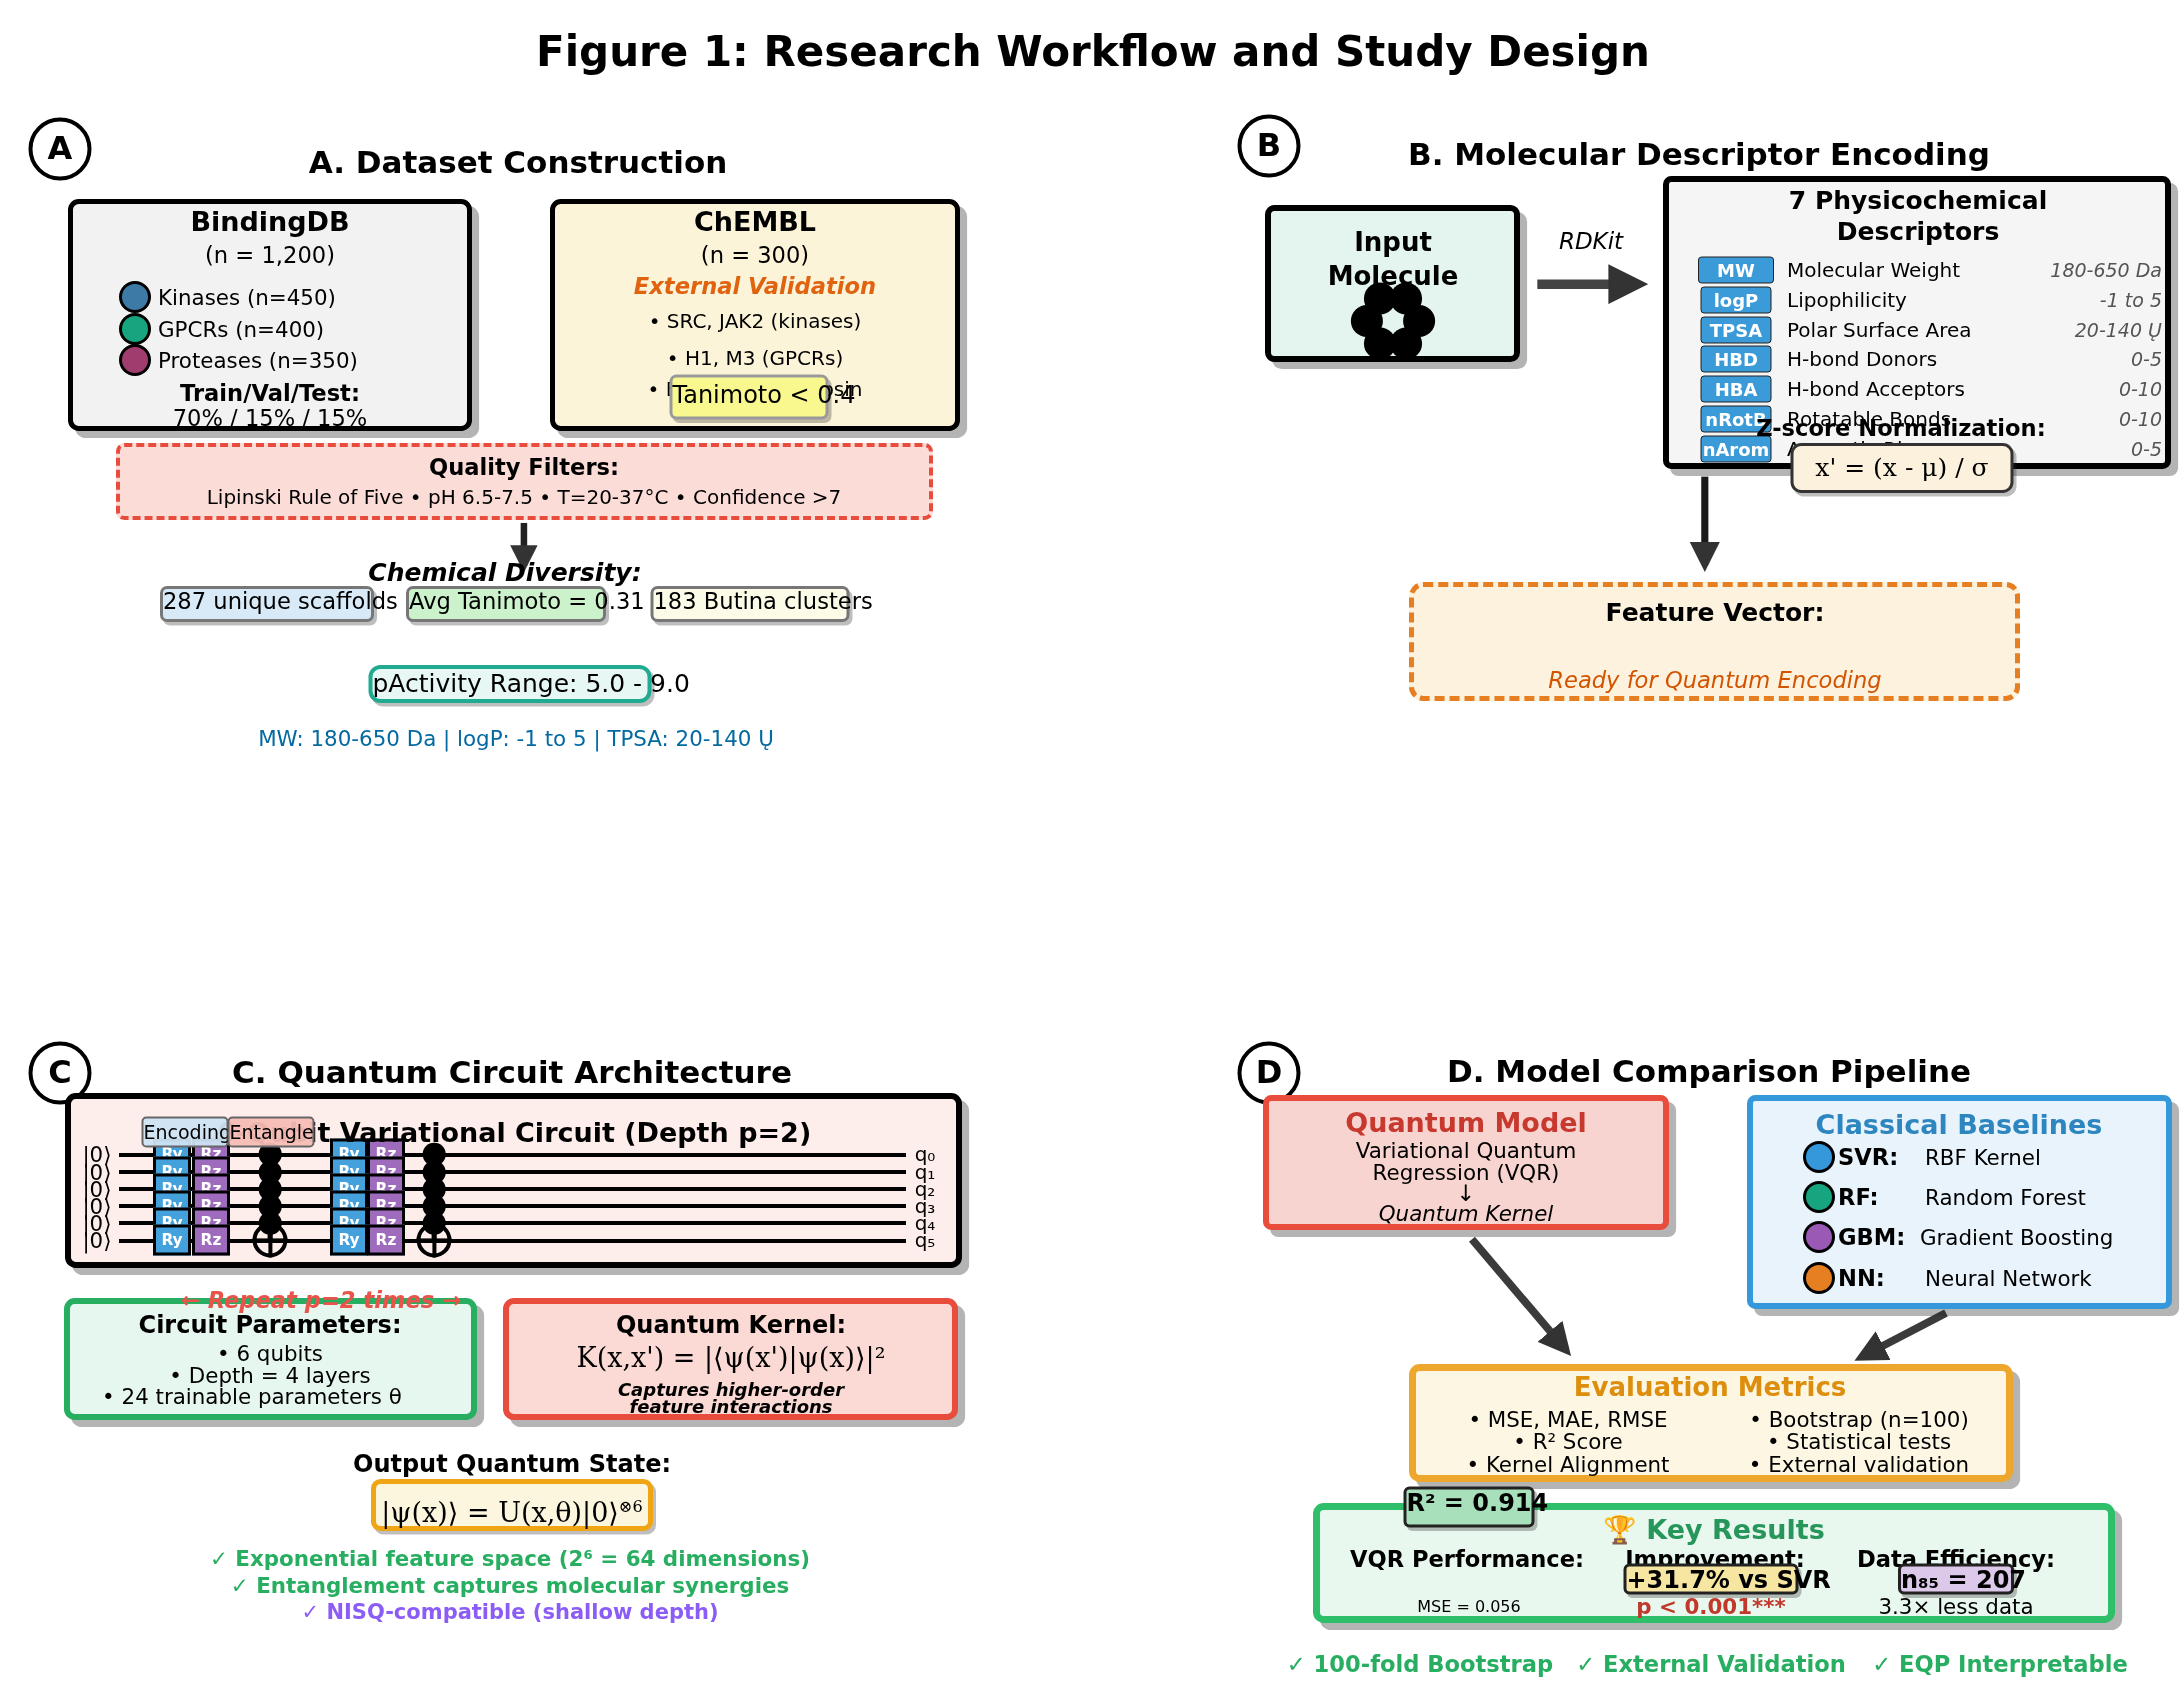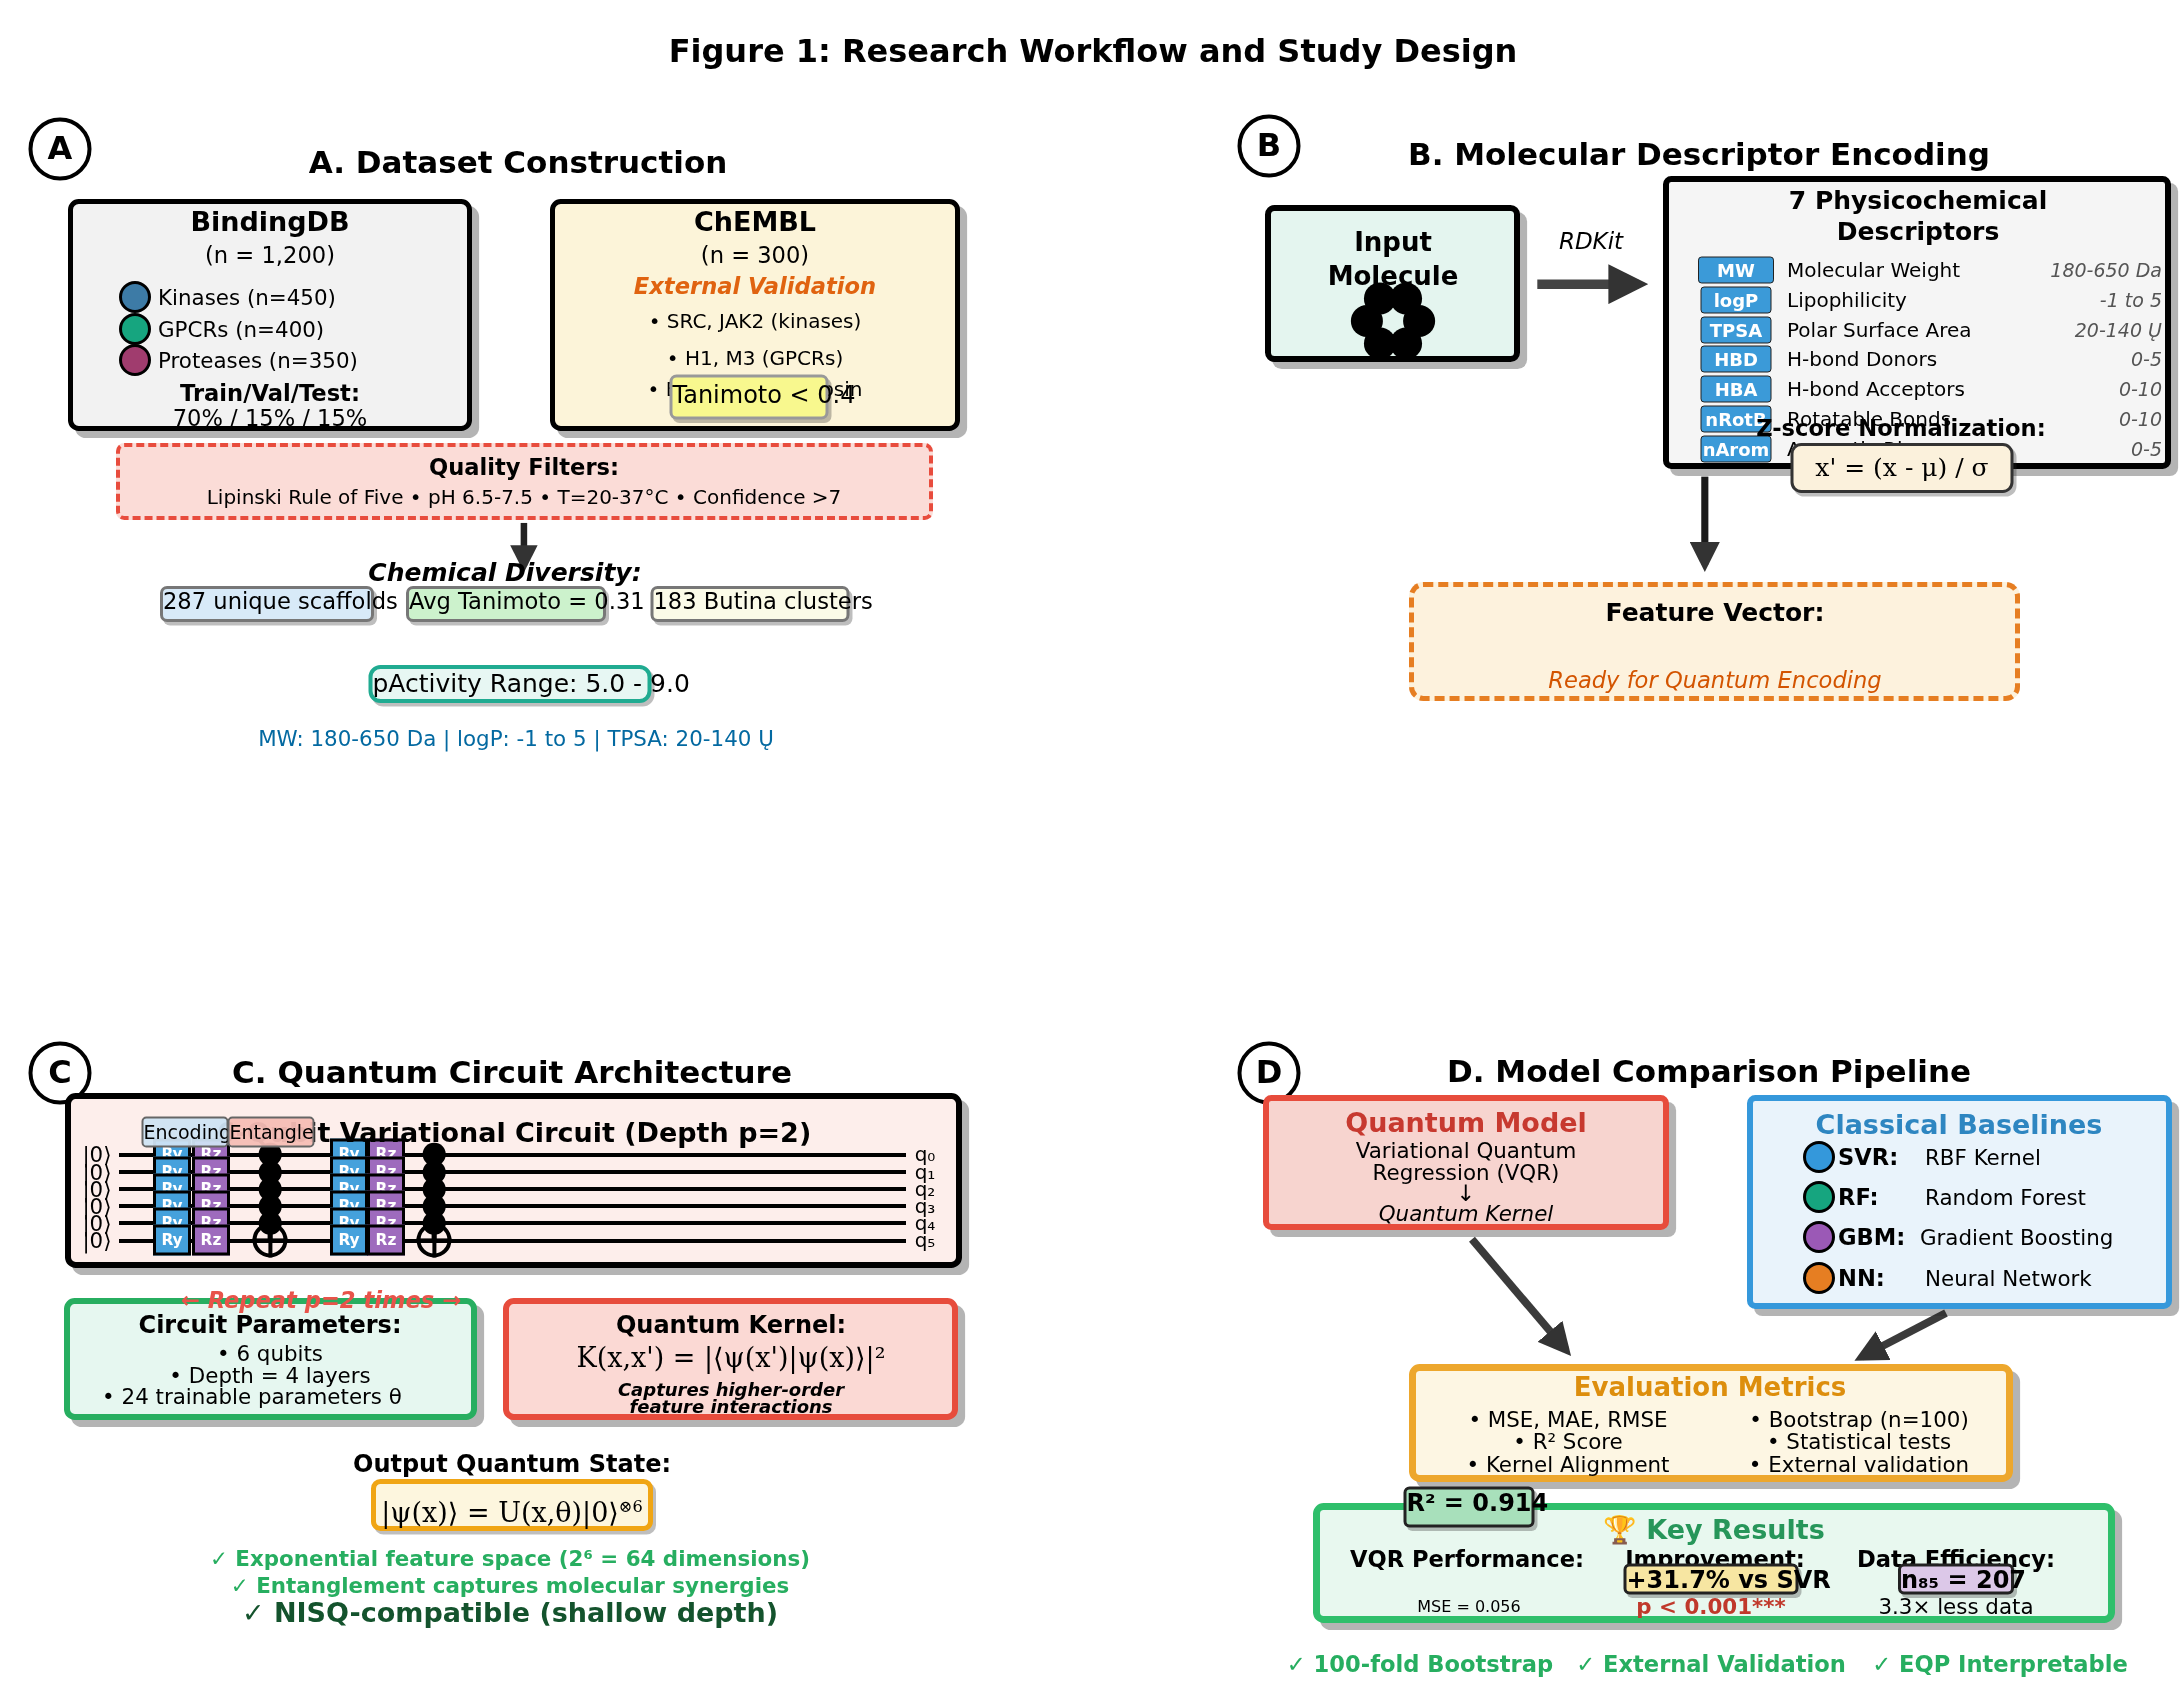--- a/index.html
+++ b/index.html
@@ -28,21 +28,21 @@
   .etgt{position:absolute;width:27px;height:27px;border:4.2px solid #000;border-radius:50%;transform:translate(-50%,-50%);}
   .etgt:before{content:"";position:absolute;left:50%;top:-4.2px;bottom:-4.2px;width:4.2px;background:#000;transform:translateX(-50%);}
   .etgt:after{content:"";position:absolute;top:50%;left:-4.2px;right:-4.2px;height:4.2px;background:#000;transform:translateY(-50%);}
   .overlay{position:absolute;left:0;top:0;pointer-events:none;}
 </style>
 </head>
 <body>
 
 <div class="fig">
 
-  <div class="c b" style="left:1093px;top:51px;font-size:32px;">Figure 1: Research Workflow and Study Design</div>
+  <div class="c b" style="left:1093px;top:51px;font-size:42px;">Figure 1: Research Workflow and Study Design</div>
 
   <svg class="overlay" width="2183" height="1691" viewBox="0 0 3675 2846">
     <defs>
       <marker id="ah" viewBox="0 0 10 10" refX="7.5" refY="5" markerWidth="4.2" markerHeight="4.2" orient="auto">
         <path d="M0,0 L10,5 L0,10 z" fill="#333"></path>
       </marker>
     </defs>
     <path d="M882,880 L882,952" stroke="#222" stroke-width="11" fill="none" marker-end="url(#ah)"></path>
     <path d="M2588,478 L2758,478" stroke="#444" stroke-width="16" fill="none" marker-end="url(#ah)"></path>
     <path d="M2870,802 L2870,950" stroke="#1a1a1a" stroke-width="12" fill="none" marker-end="url(#ah)"></path>
@@ -225,21 +225,21 @@
   <div class="c serif" style="left:731px;top:1357px;font-size:27px;">K(x,x') = |⟨ψ(x')|ψ(x)⟩|²</div>
   <div class="c b i" style="left:731px;top:1389px;font-size:18px;">Captures higher-order</div>
   <div class="c b i" style="left:731px;top:1406px;font-size:18px;">feature interactions</div>
 
   <div class="c b" style="left:512px;top:1464px;font-size:24px;">Output Quantum State:</div>
   <div class="c serif shadow-s" style="left:512px;top:1505px;width:282px;height:52px;line-height:46px;text-align:center;font-size:27px;background:#fdf6de;border:5.3px solid #f0a514;border-radius:9.5px;box-sizing:border-box;">
     <span>|ψ(x)⟩ = U(x,θ)|0⟩</span><sup style="font-size:60%;">⊗6</sup>
   </div>
   <div class="c" style="left:510px;top:1558px;font-size:21.4px;color:#27ae60;font-weight:600;">✓ Exponential feature space (2⁶ = 64 dimensions)</div>
   <div class="c" style="left:510px;top:1585px;font-size:21.4px;color:#27ae60;font-weight:600;">✓ Entanglement captures molecular synergies</div>
-  <div class="c" style="left:510px;top:1612px;font-size:27px;color:#14532d;font-weight:600;">✓ NISQ-compatible (shallow depth)</div>
+  <div class="c" style="left:510px;top:1612px;font-size:21px;color:#8b5cf6;font-weight:600;">✓ NISQ-compatible (shallow depth)</div>
 
   <div class="c pbadge" style="left:1269px;top:1073px;">D</div>
   <div class="c b" style="left:1709px;top:1071px;font-size:31px;">D. Model Comparison Pipeline</div>
 
   <div class="abox shadow" style="left:1263px;top:1095px;width:406px;height:135px;background:#f7d4cf;border:6px solid #e74c3c;border-radius:8.3px;"></div>
   <div class="c b" style="left:1466px;top:1122px;font-size:27px;color:#c7392f;">Quantum Model</div>
   <div class="c" style="left:1466px;top:1150px;font-size:21.4px;">Variational Quantum</div>
   <div class="c" style="left:1466px;top:1172px;font-size:21.4px;">Regression (VQR)</div>
   <div class="c" style="left:1466px;top:1193px;font-size:22.6px;">↓</div>
   <div class="c i" style="left:1466px;top:1213px;font-size:21.4px;">Quantum Kernel</div>

